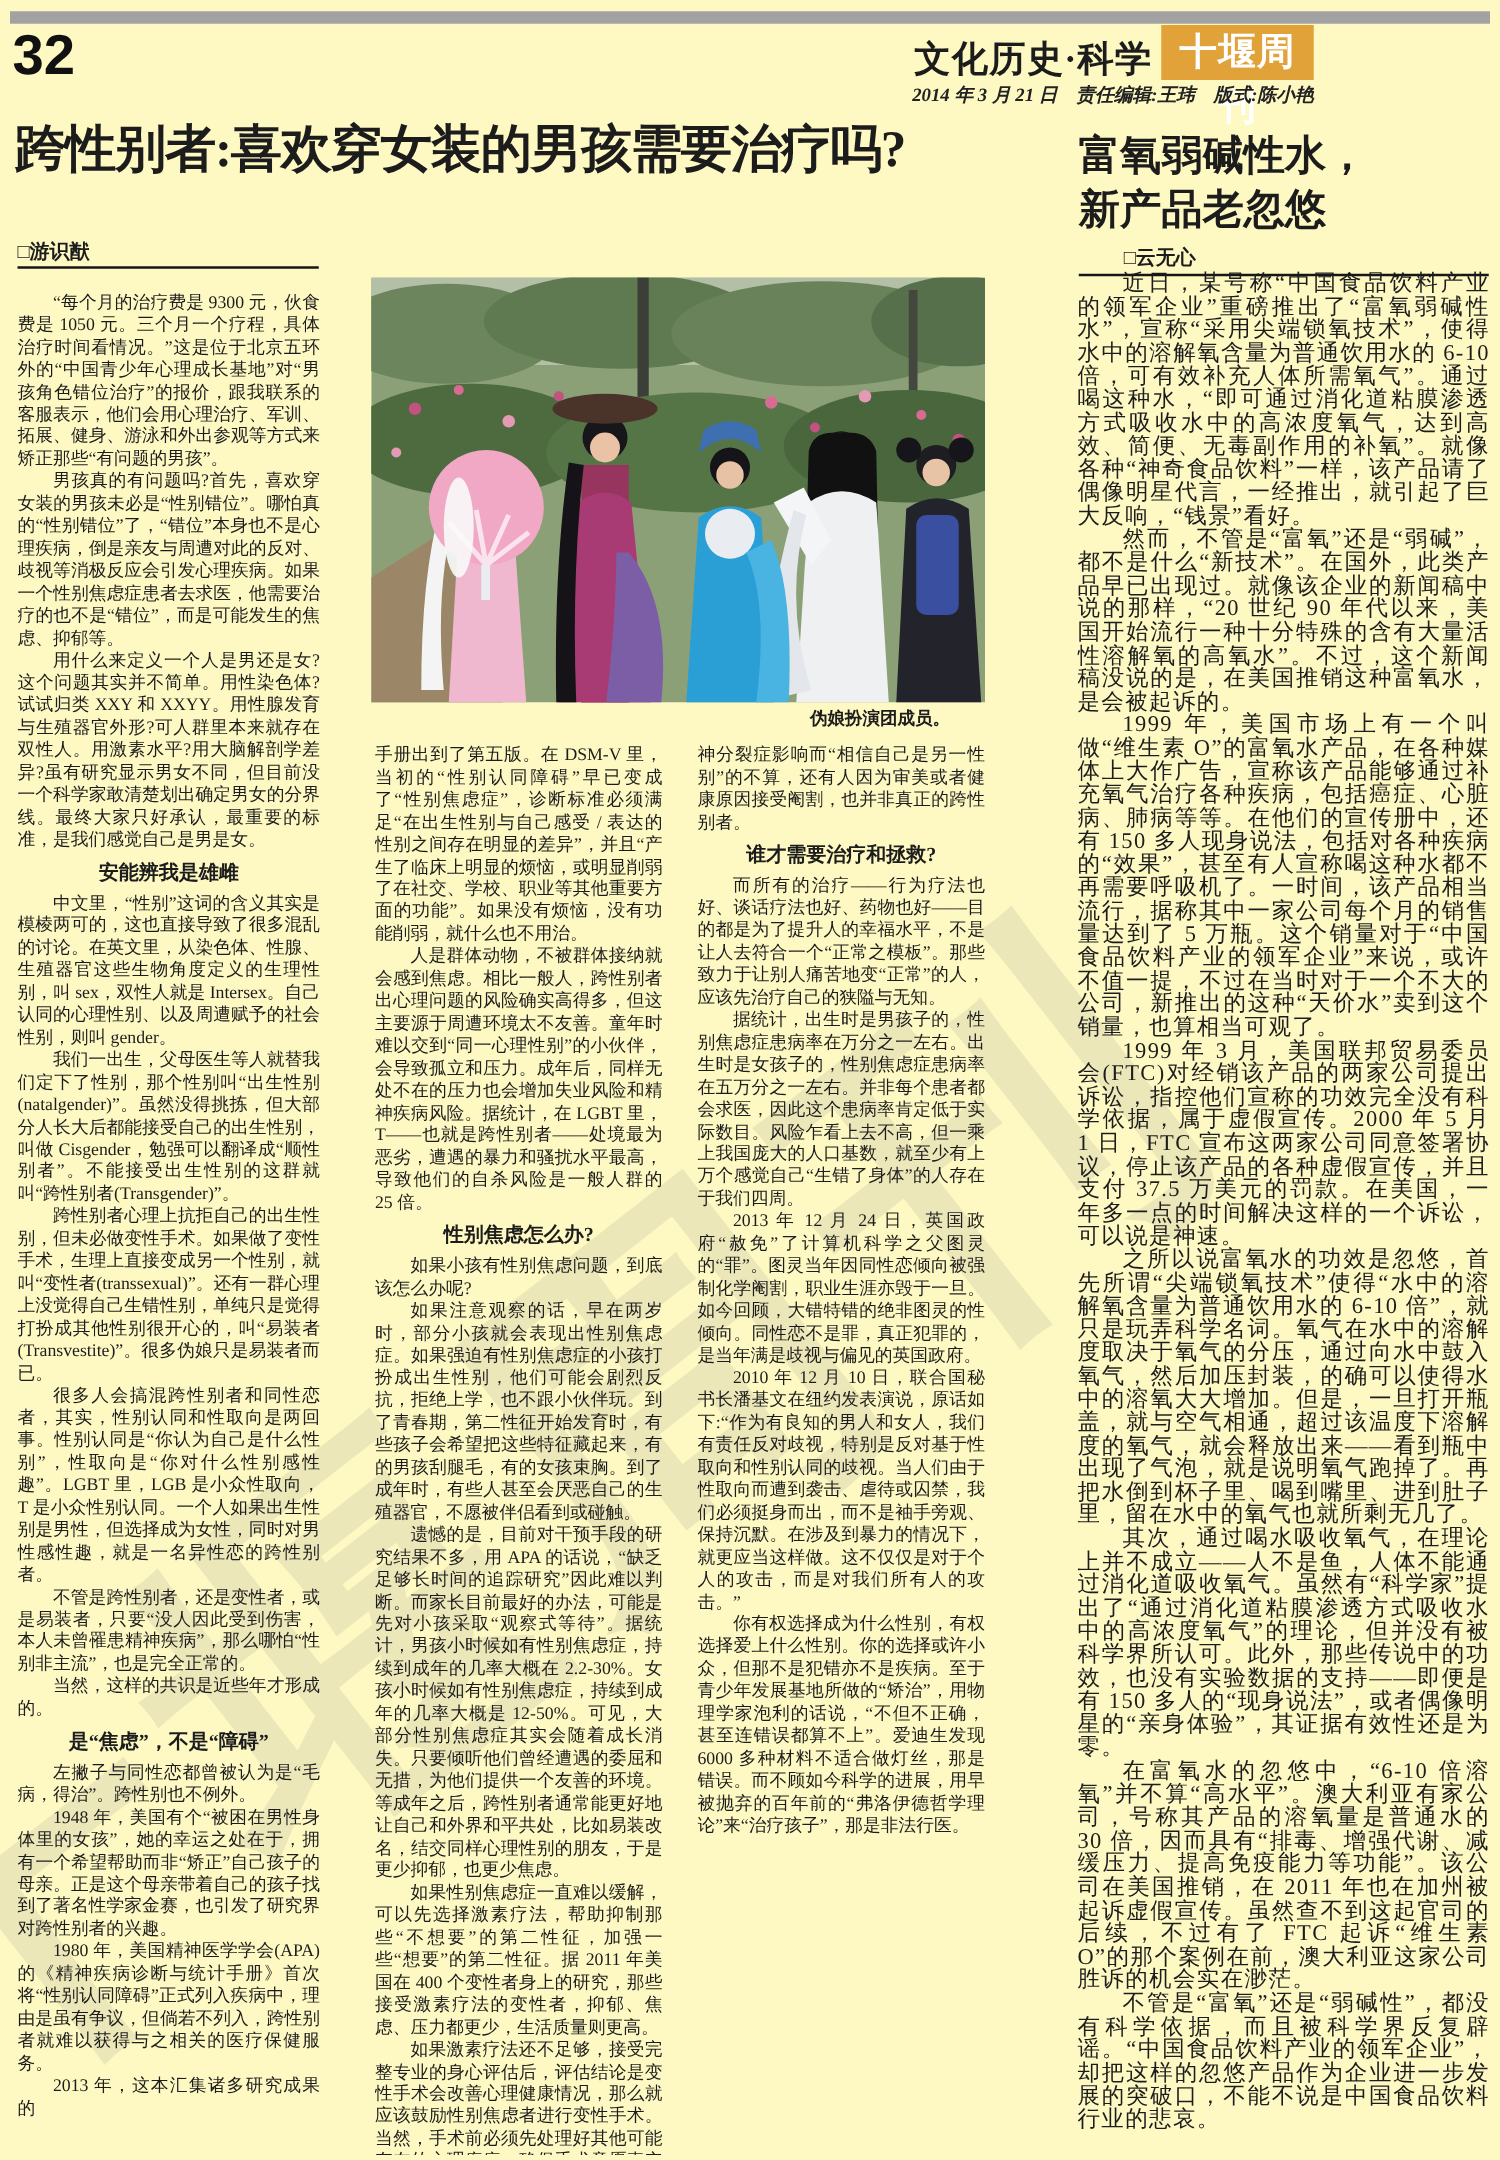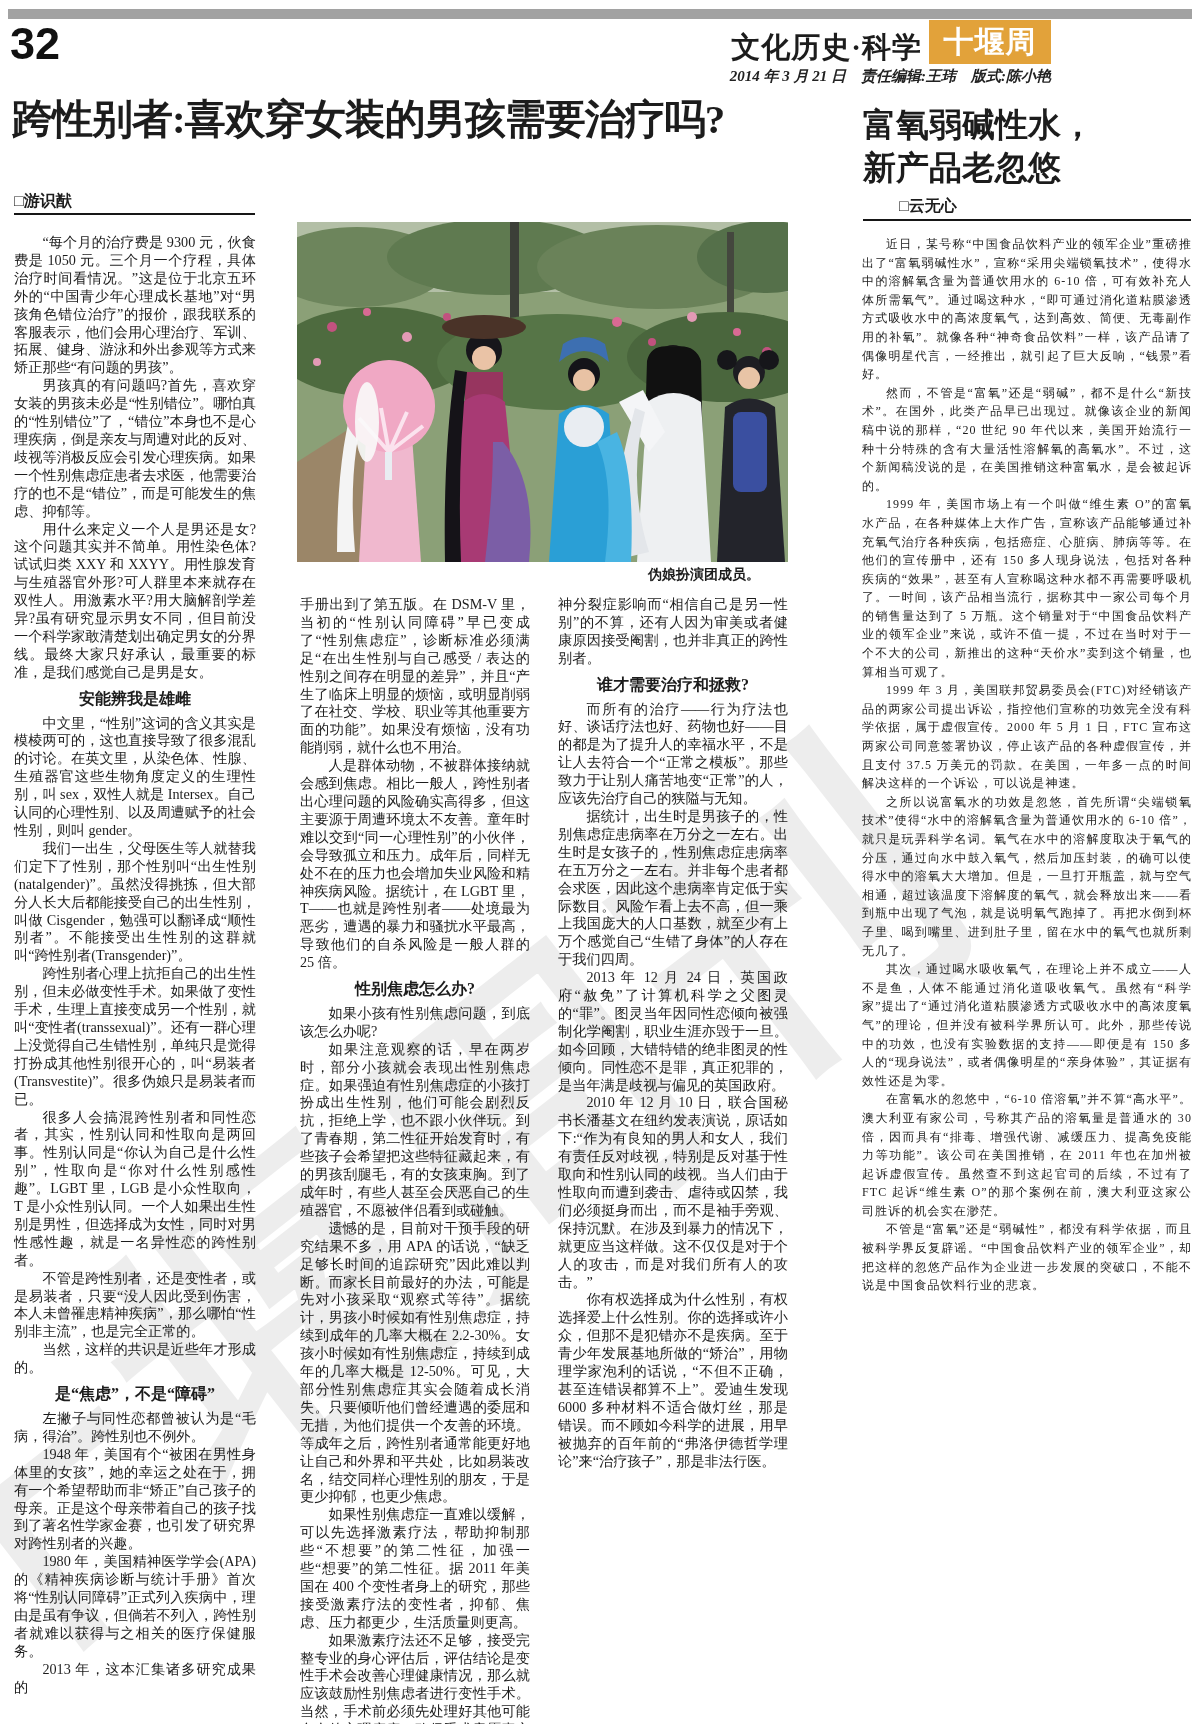--- a/index.html
+++ b/index.html
@@ -1,16 +1,16 @@
 <!DOCTYPE html>
 <html><head>
 <meta charset="utf-8">
 <style>
   html,body{margin:0;padding:0;background:#e8e8e8;}
-  .page{position:relative;width:1200px;height:1728px;background:#ffffff;overflow:hidden;
+  .page{position:relative;width:1200px;height:1728px;background:#fef9c3;overflow:hidden;
         font-family:"Liberation Serif",serif;color:#1c1c1c;margin:0 auto;}
   .topbar{position:absolute;left:8px;top:9px;width:1184px;height:10px;background:#a2a2a2;}
   .pagenum{position:absolute;left:10px;top:18px;font-family:"Liberation Sans",sans-serif;
            font-weight:bold;font-size:45px;color:#111;}
   .section-label{position:absolute;top:28px;left:640px;width:282px;text-align:right;
                  font-weight:bold;font-size:29px;letter-spacing:1px;}
   .masthead{position:absolute;left:929px;top:20px;width:122px;height:44px;background:#e2a23a;
             color:#fff;font-weight:bold;font-size:30px;text-align:center;line-height:44px;letter-spacing:1px;}
   .dateline{position:absolute;top:67px;left:640px;width:411px;text-align:right;
             font-style:italic;font-weight:bold;font-size:15px;color:#222;}
@@ -28,21 +28,21 @@
   .caption{position:absolute;left:460px;top:566px;width:300px;text-align:right;
            font-weight:bold;font-size:14px;z-index:2;}
   .col{position:absolute;text-align:justify;overflow:hidden;z-index:2;}
   .col .blk{margin:0;}
   .col .para{text-indent:2em;}
   .col .cont{text-indent:0;}
   .col .head{text-align:center;font-weight:bold;font-size:16px;margin:8px 0 7px 0;text-indent:0;letter-spacing:0;}
   #col1{left:14px;top:234px;width:242px;height:1490px;font-size:14.2px;line-height:17.9px;}
   #col2{left:300px;top:596px;width:230px;height:1128px;font-size:14.2px;line-height:17.9px;}
   #col3{left:558px;top:596px;width:230px;height:1128px;font-size:14.2px;line-height:17.9px;}
-  #col4{left:862px;top:235px;width:330px;height:1488px;font-size:12px;line-height:18.6px;letter-spacing:1.1px;}
+  #col4{left:862px;top:217px;width:330px;height:1488px;font-size:18px;line-height:18.6px;letter-spacing:1.1px;}
   .watermark{position:absolute;left:20px;top:1375px;transform-origin:left bottom;transform:rotate(-38deg);
              font-size:300px;font-weight:bold;color:rgba(130,130,130,0.14);white-space:nowrap;
              z-index:1;letter-spacing:30px;pointer-events:none;font-family:"Liberation Serif",serif;}
 </style>
 </head>
 <body>
 
 <div class="page">
 
   <div class="topbar"></div>

